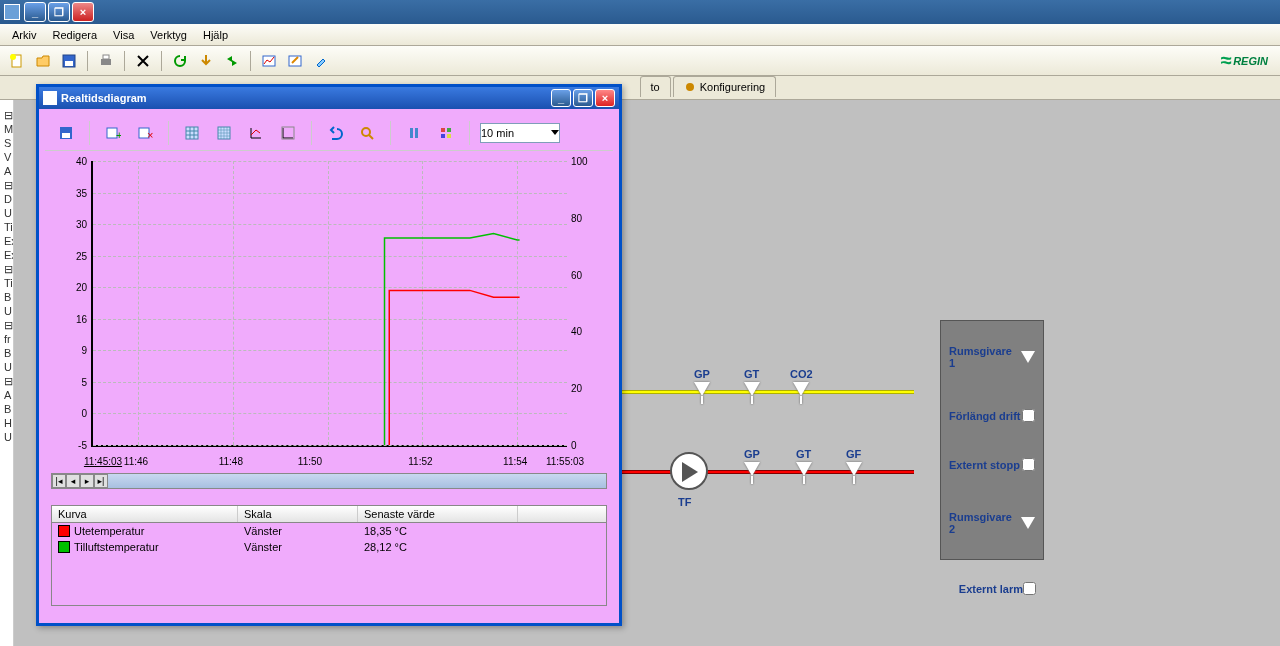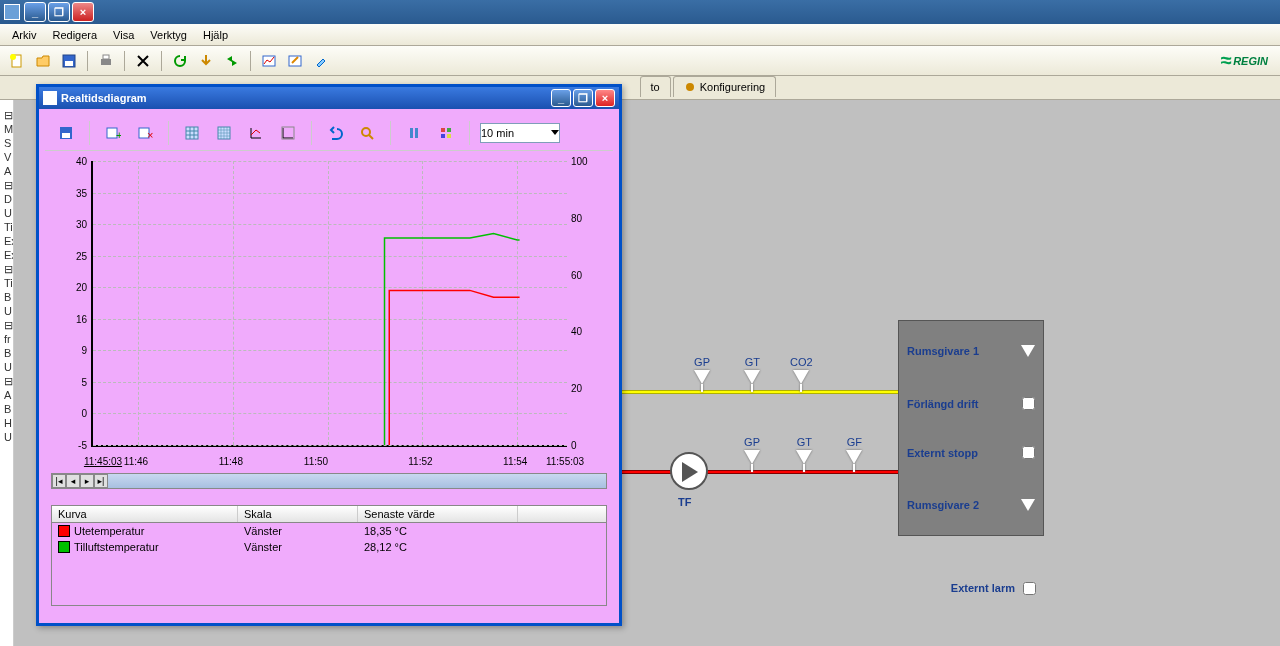--- a/index.html
+++ b/index.html
@@ -37,35 +37,35 @@
 
 .schematic { flex: 1; background: #c0c0c0; position: relative; }
 .schematic-inner { position: absolute; left: 0; top: 10px; width: 1050px; height: 530px; background: #c0c0c0; }
 
 
 .duct { position: absolute; height: 4px; }
 .duct.yellow { background: #ffff00; border-top: 1px solid #b0b000; border-bottom: 1px solid #b0b000; }
 .duct.red { background: #ff0000; border-top: 1px solid #800000; border-bottom: 1px solid #800000; }
 
 
-.sensor { position: absolute; text-align: right; color: #1a3d8f; font-weight: normal; font-size: 11px; }
+.sensor { position: absolute; text-align: left; color: #1a3d8f; font-weight: bold; font-size: 11px; margin-top: 12px; }
 .sensor-tri { width: 0; height: 0; border-left: 8px solid transparent; border-right: 8px solid transparent; border-top: 14px solid #fff; margin: 2px auto 0; filter: drop-shadow(0 0 1px #666); position: relative; }
 .sensor-tri::after { content: ""; position: absolute; top: 0; left: -1px; width: 2px; height: 8px; background: #fff; }
 
 
 .pump { position: absolute; width: 38px; height: 38px; border: 2px solid #555; border-radius: 50%; background: #fff; }
 .pump::after { content: ""; position: absolute; left: 10px; top: 8px; width: 0; height: 0; border-top: 10px solid transparent; border-bottom: 10px solid transparent; border-left: 16px solid #555; }
 .pump-label { position: absolute; color: #1a3d8f; font-weight: bold; }
 
 
-.ctl-panel { position: absolute; right: 20px; top: 210px; width: 146px; background: #808080; border: 1px solid #555; padding: 10px 8px; }
+.ctl-panel { position: absolute; right: 20px; top: 210px; width: 104px; background: #808080; border: 1px solid #555; padding: 10px 8px; }
 .ctl-row { display: flex; align-items: center; justify-content: space-between; margin: 14px 0; color: #1a3d8f; font-weight: bold; }
 .ctl-row .tri-down { width: 0; height: 0; border-left: 7px solid transparent; border-right: 7px solid transparent; border-top: 12px solid #fff; }
 .ctl-row input[type=checkbox] { width: 13px; height: 13px; }
-.ext-larm { position: absolute; right: 28px; top: 472px; color: #1a3d8f; font-weight: bold; display: flex; align-items: flex-start; gap: 8px; }
+.ext-larm { position: absolute; right: 28px; top: 472px; color: #1a3d8f; font-weight: bold; display: flex; align-items: center; gap: 0; }
 
 
 .dialog { position: absolute; left: 36px; top: 84px; width: 586px; height: 542px; border: 3px solid #0050c8; background: #f0abfc; box-shadow: 2px 2px 6px rgba(0,0,0,.3); z-index: 10; }
 .dlg-title { height: 22px; background: linear-gradient(#3a7ae0, #1a50b0); display: flex; align-items: center; padding: 0 4px; color: #fff; font-weight: bold; }
 .dlg-title .icon { width: 14px; height: 14px; background: #fff; margin-right: 4px; }
 .dlg-title .title-text { flex: 1; }
 .dlg-btns { display: flex; gap: 2px; }
 .dlg-btn { width: 20px; height: 18px; border: 1px solid #fff; border-radius: 3px; display: flex; align-items: center; justify-content: center; cursor: pointer; font-weight: bold; color: #fff; }
 .dlg-btn.min { background: linear-gradient(#6aa0e8,#2a5a8f); }
 .dlg-btn.max { background: linear-gradient(#6aa0e8,#2a5a8f); }
@@ -437,21 +437,21 @@
       <div class="ytick-l" style="top: 4px;">40</div>
       <div class="ytick-r" style="top: 288px;">0</div>
       <div class="ytick-r" style="top: 231.2px;">20</div>
       <div class="ytick-r" style="top: 174.4px;">40</div>
       <div class="ytick-r" style="top: 117.6px;">60</div>
       <div class="ytick-r" style="top: 60.8px;">80</div>
       <div class="ytick-r" style="top: 4px;">100</div>
       <div class="xtick" style="left: 52px; text-decoration: underline;">11:45:03</div>
       <div class="xtick" style="left: 85.03px;">11:46</div>
       <div class="xtick" style="left: 179.83px;">11:48</div>
-      <div class="xtick" style="left: 265px;">11:50</div>
+      <div class="xtick" style="left: 259px;">11:50</div>
       <div class="xtick" style="left: 369.43px;">11:52</div>
       <div class="xtick" style="left: 464.23px;">11:54</div>
       <div class="xtick" style="left: 514px;">11:55:03</div>
     </div>
 
   <div class="scroll-row">
     <div class="scroll-btn">|◂</div>
     <div class="scroll-btn">◂</div>
     <div class="scroll-btn">▸</div>
     <div class="scroll-btn">▸|</div>

